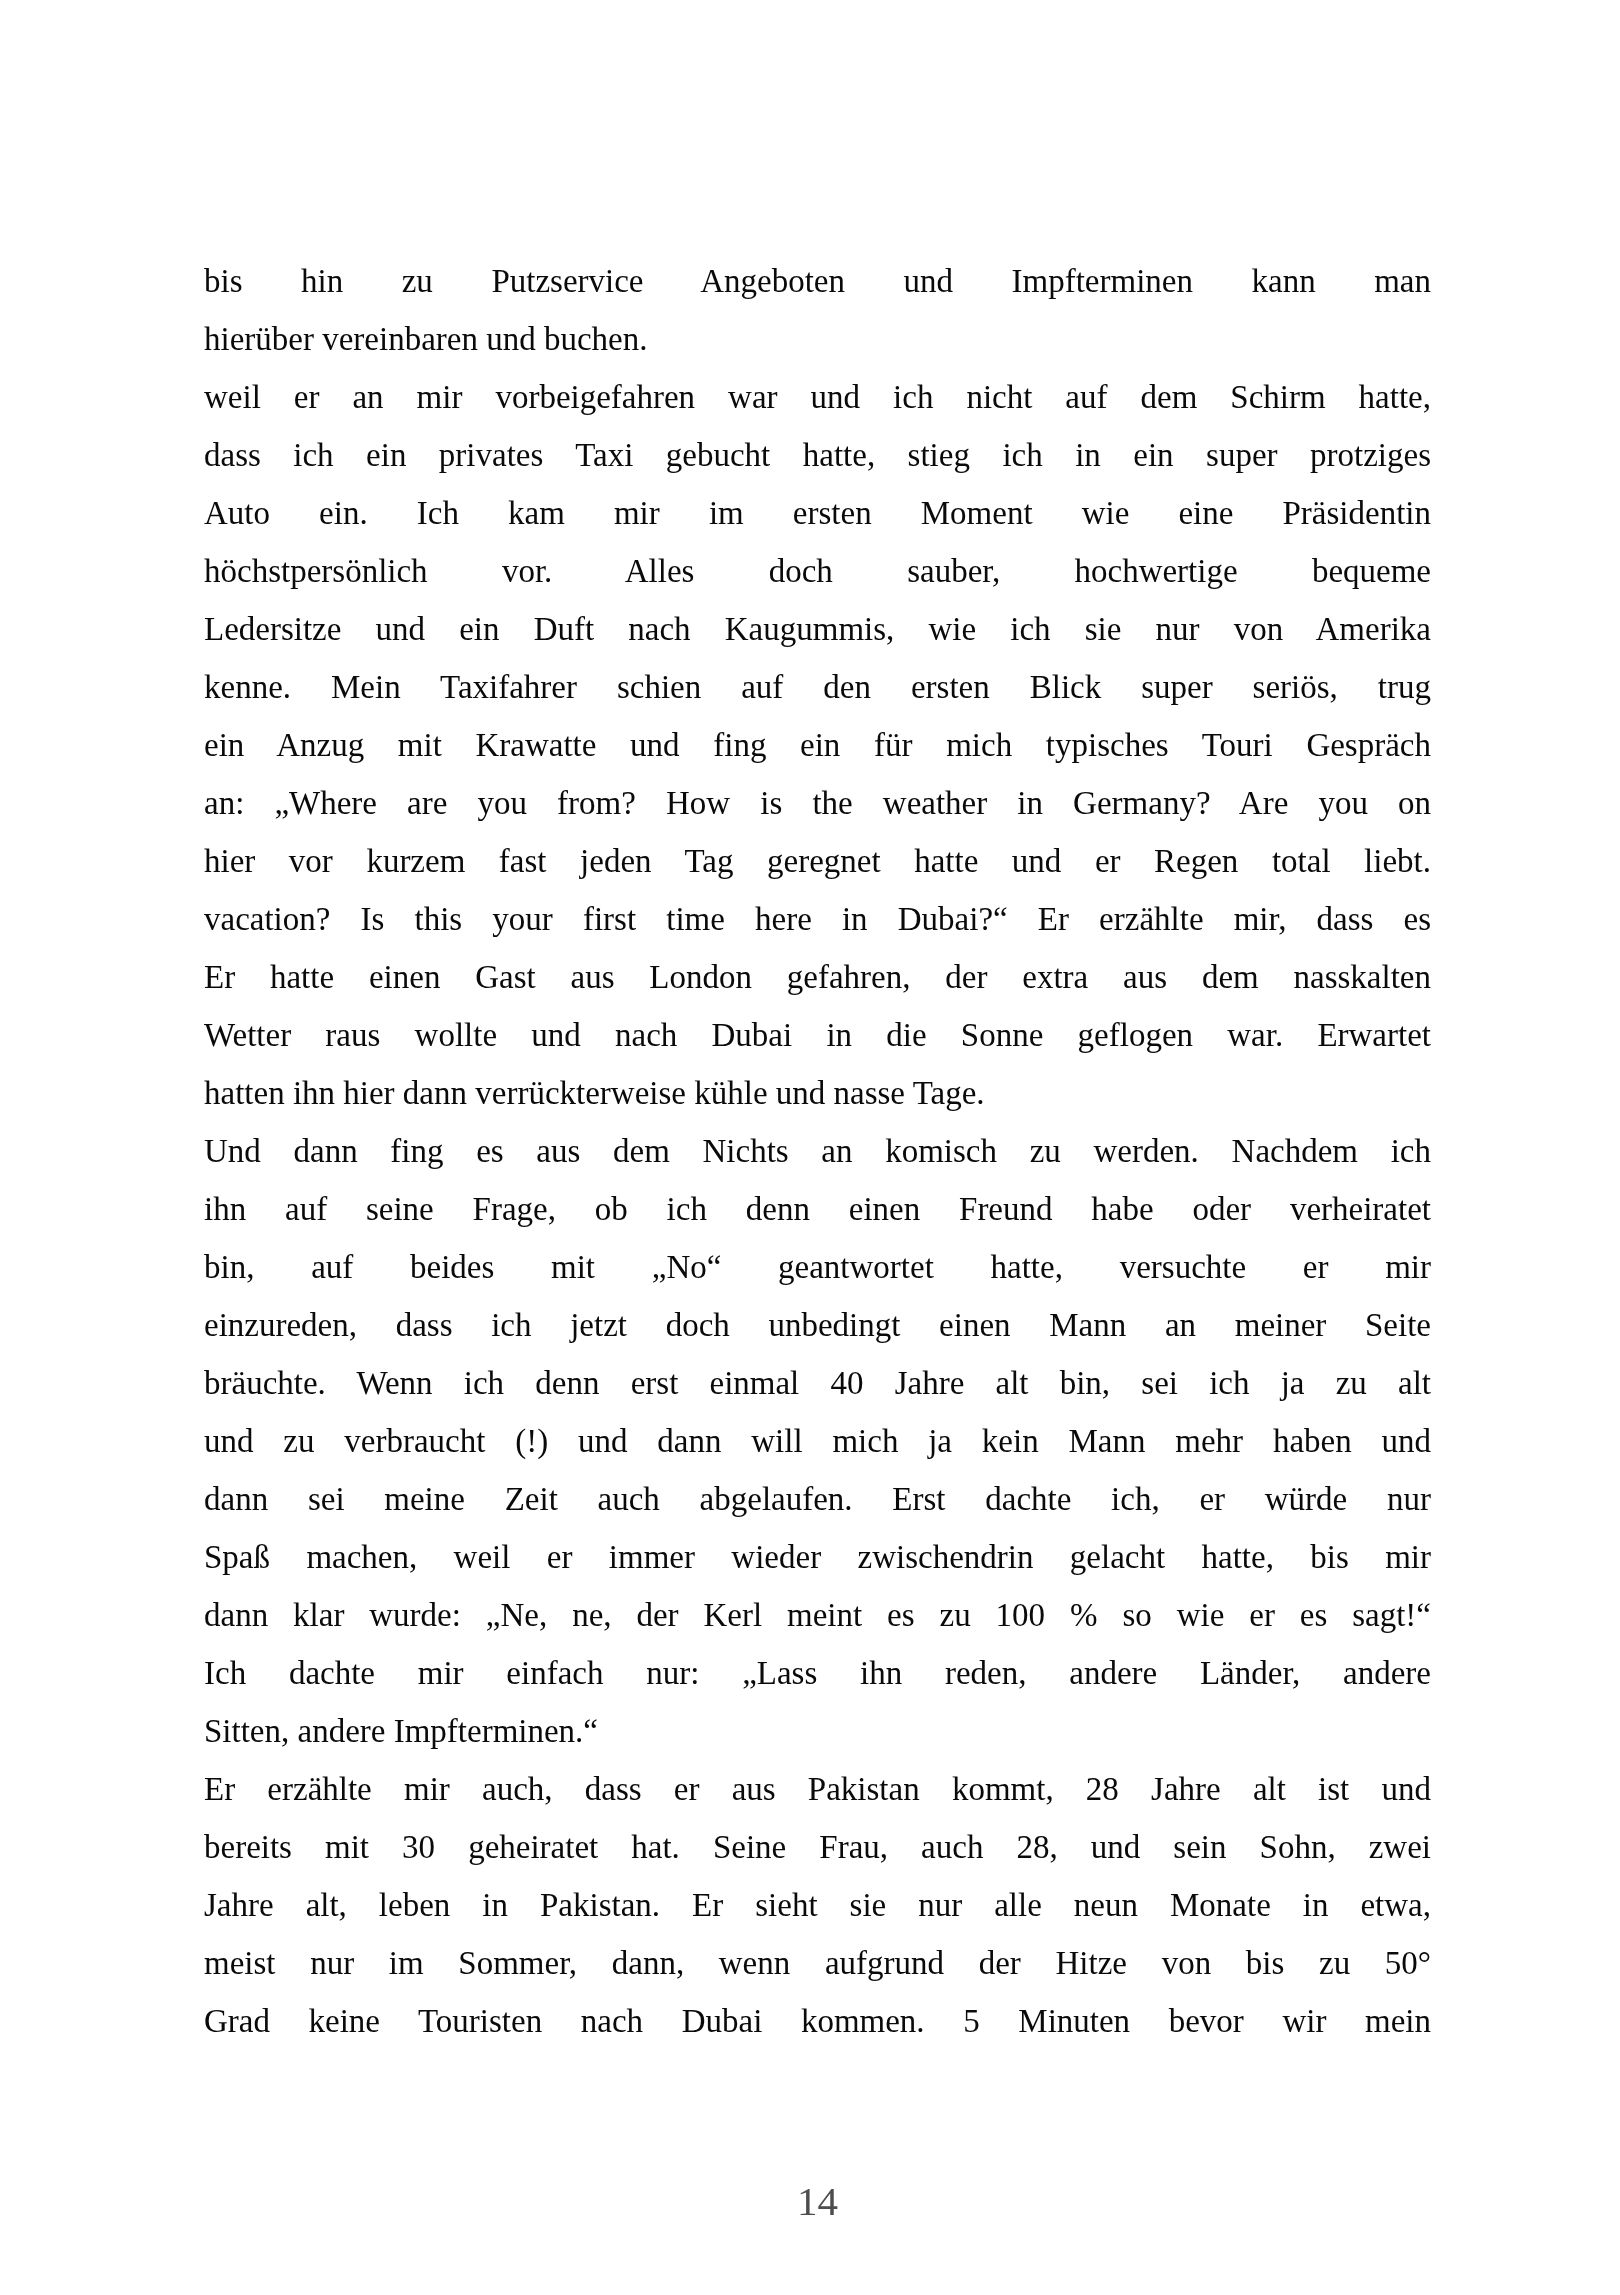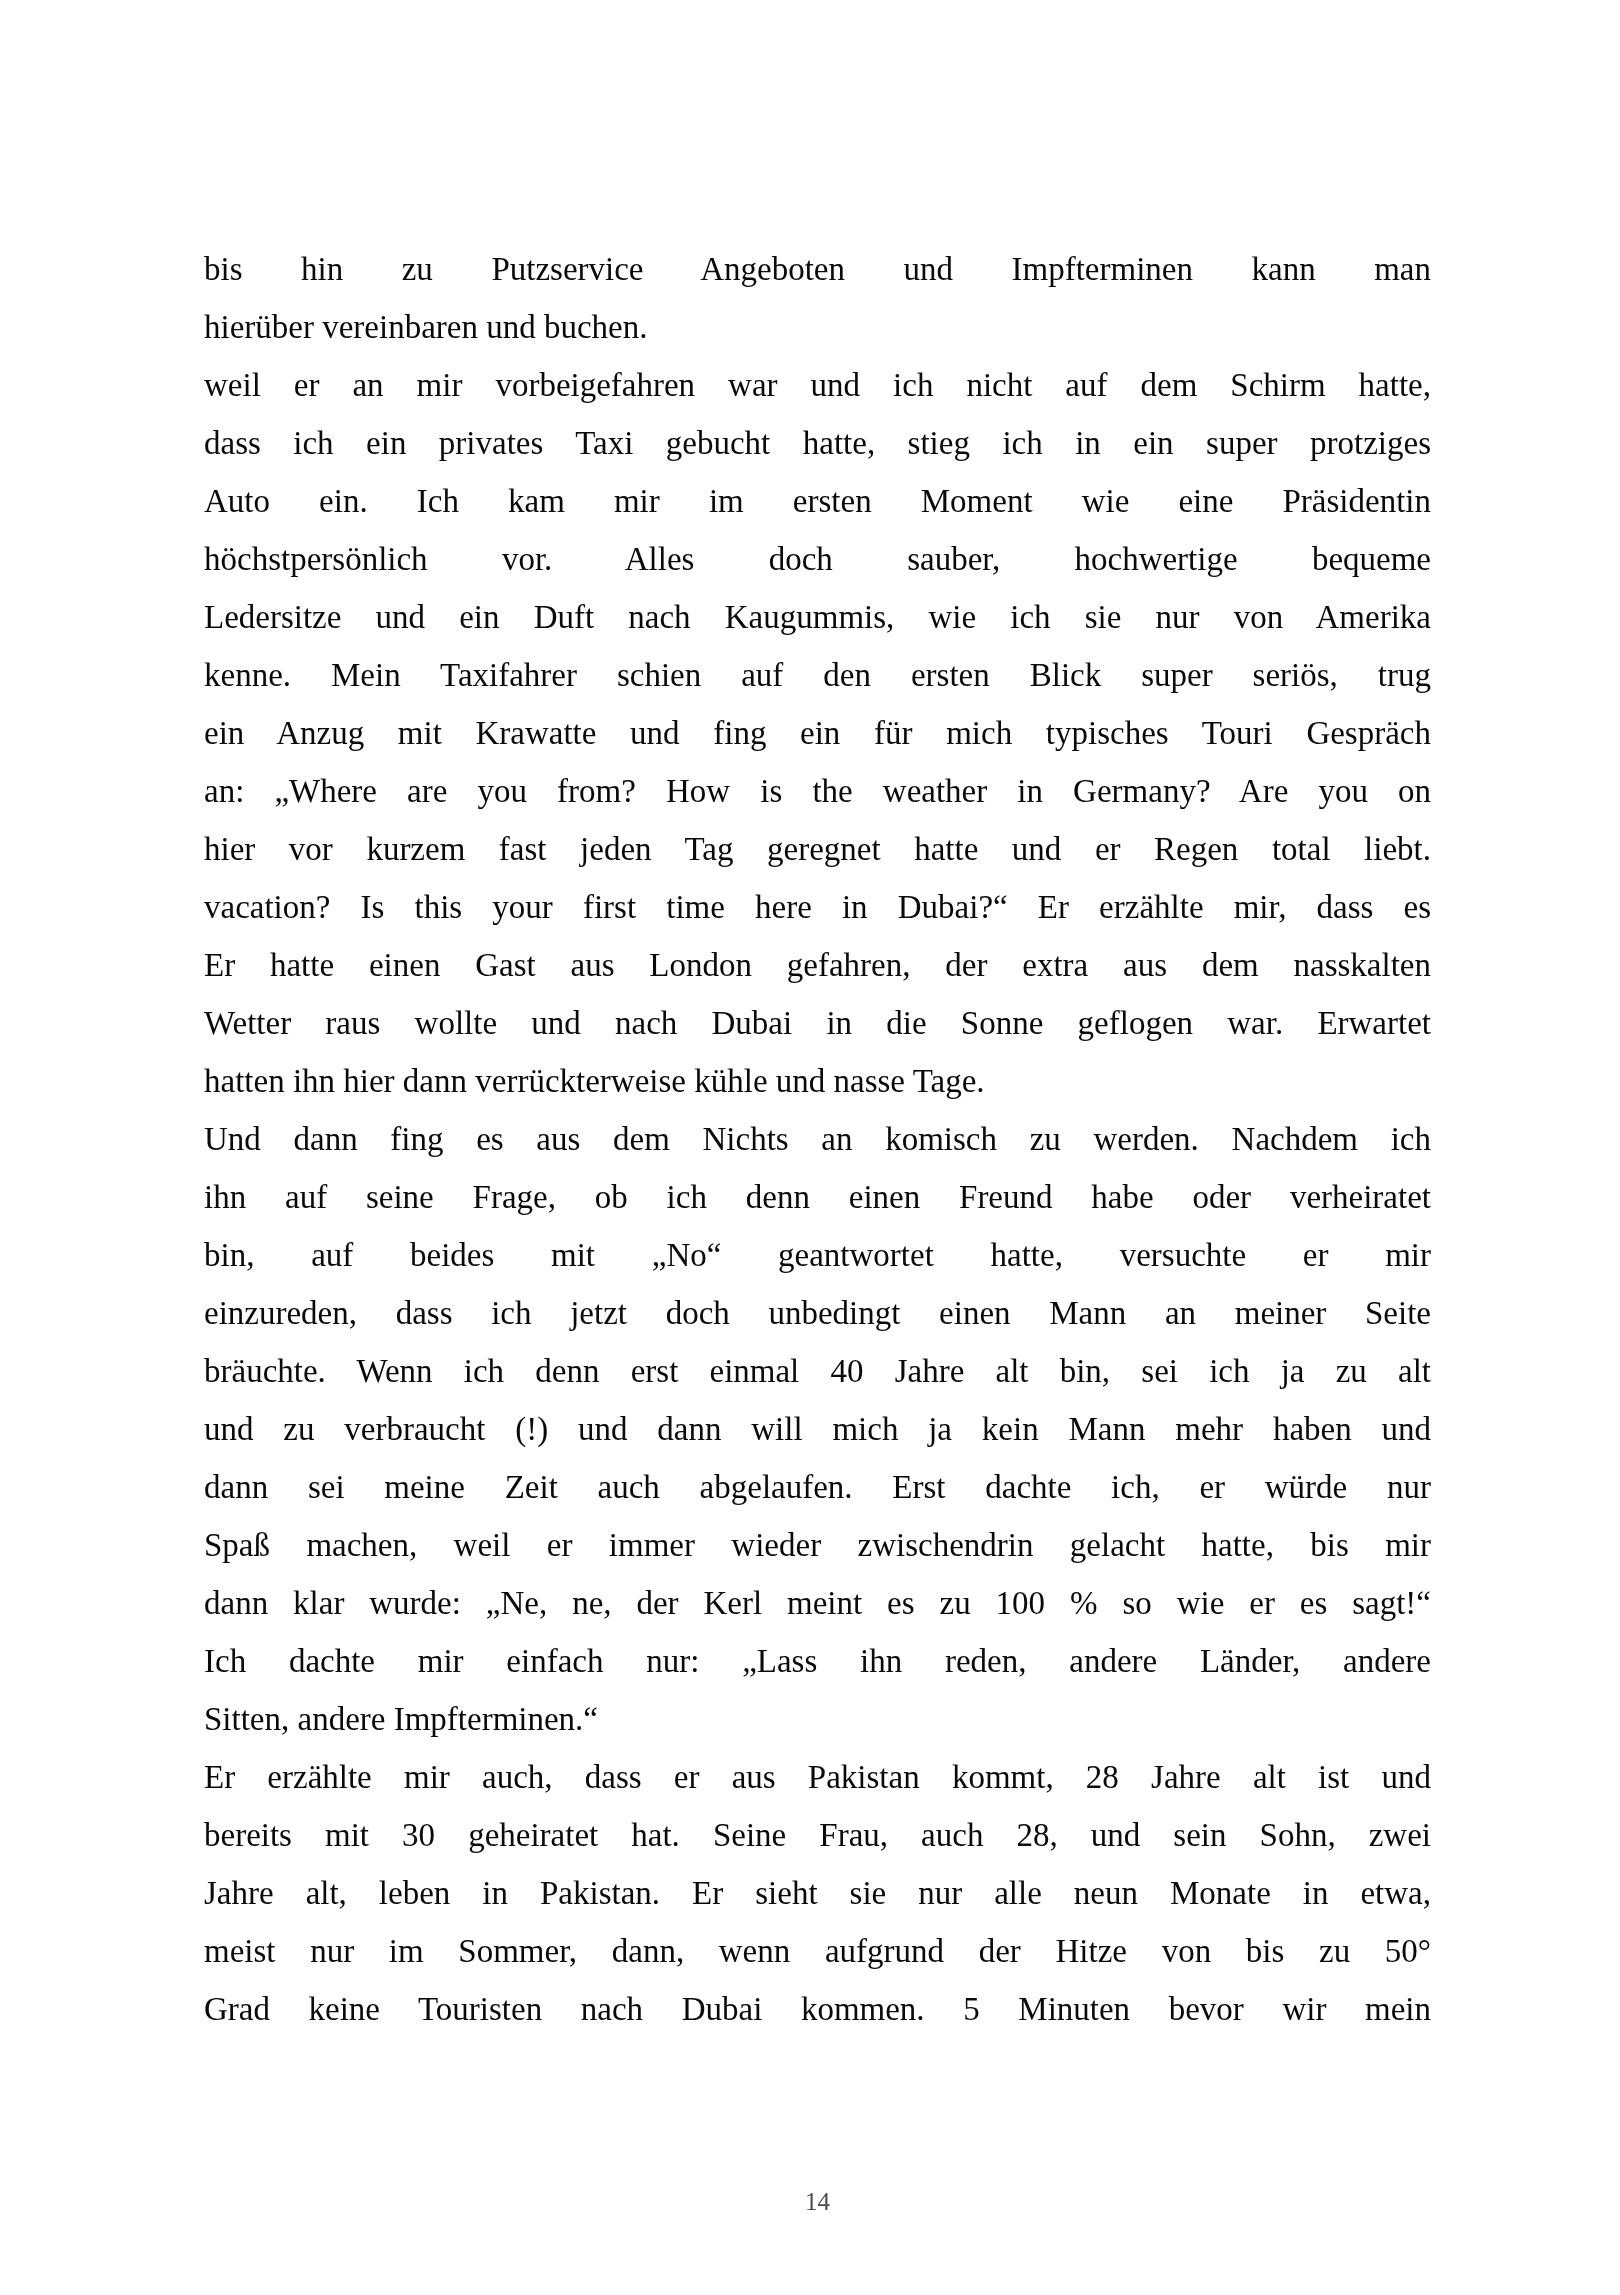--- a/index.html
+++ b/index.html
@@ -12,21 +12,21 @@
     width: 1620px;
     height: 2295px;
     background: #ffffff;
     font-family: "Liberation Serif", "DejaVu Serif", serif;
     color: #0a0a0a;
     overflow: hidden;
   }
   .body-text {
     position: absolute;
     left: 204px;
-    top: 240px;
+    top: 252px;
     width: 1227px;
     font-size: 33px;
     line-height: 58px;
     letter-spacing: 0px;
   }
   .paragraph {
     margin: 0;
     padding: 0;
   }
   .line {
@@ -38,21 +38,21 @@
   .line.para-end {
     text-align-last: left;
     -moz-text-align-last: left;
   }
   .page-number {
     position: absolute;
     left: 204px;
     width: 1227px;
     top: 2183px;
     text-align: center;
-    font-size: 25px;
+    font-size: 41px;
     line-height: 37px;
     color: #4d4d4d;
   }
 </style>
 </head>
 <body>
 
 <div class="page">
   <div class="body-text" id="body-text">
       <div class="paragraph">

